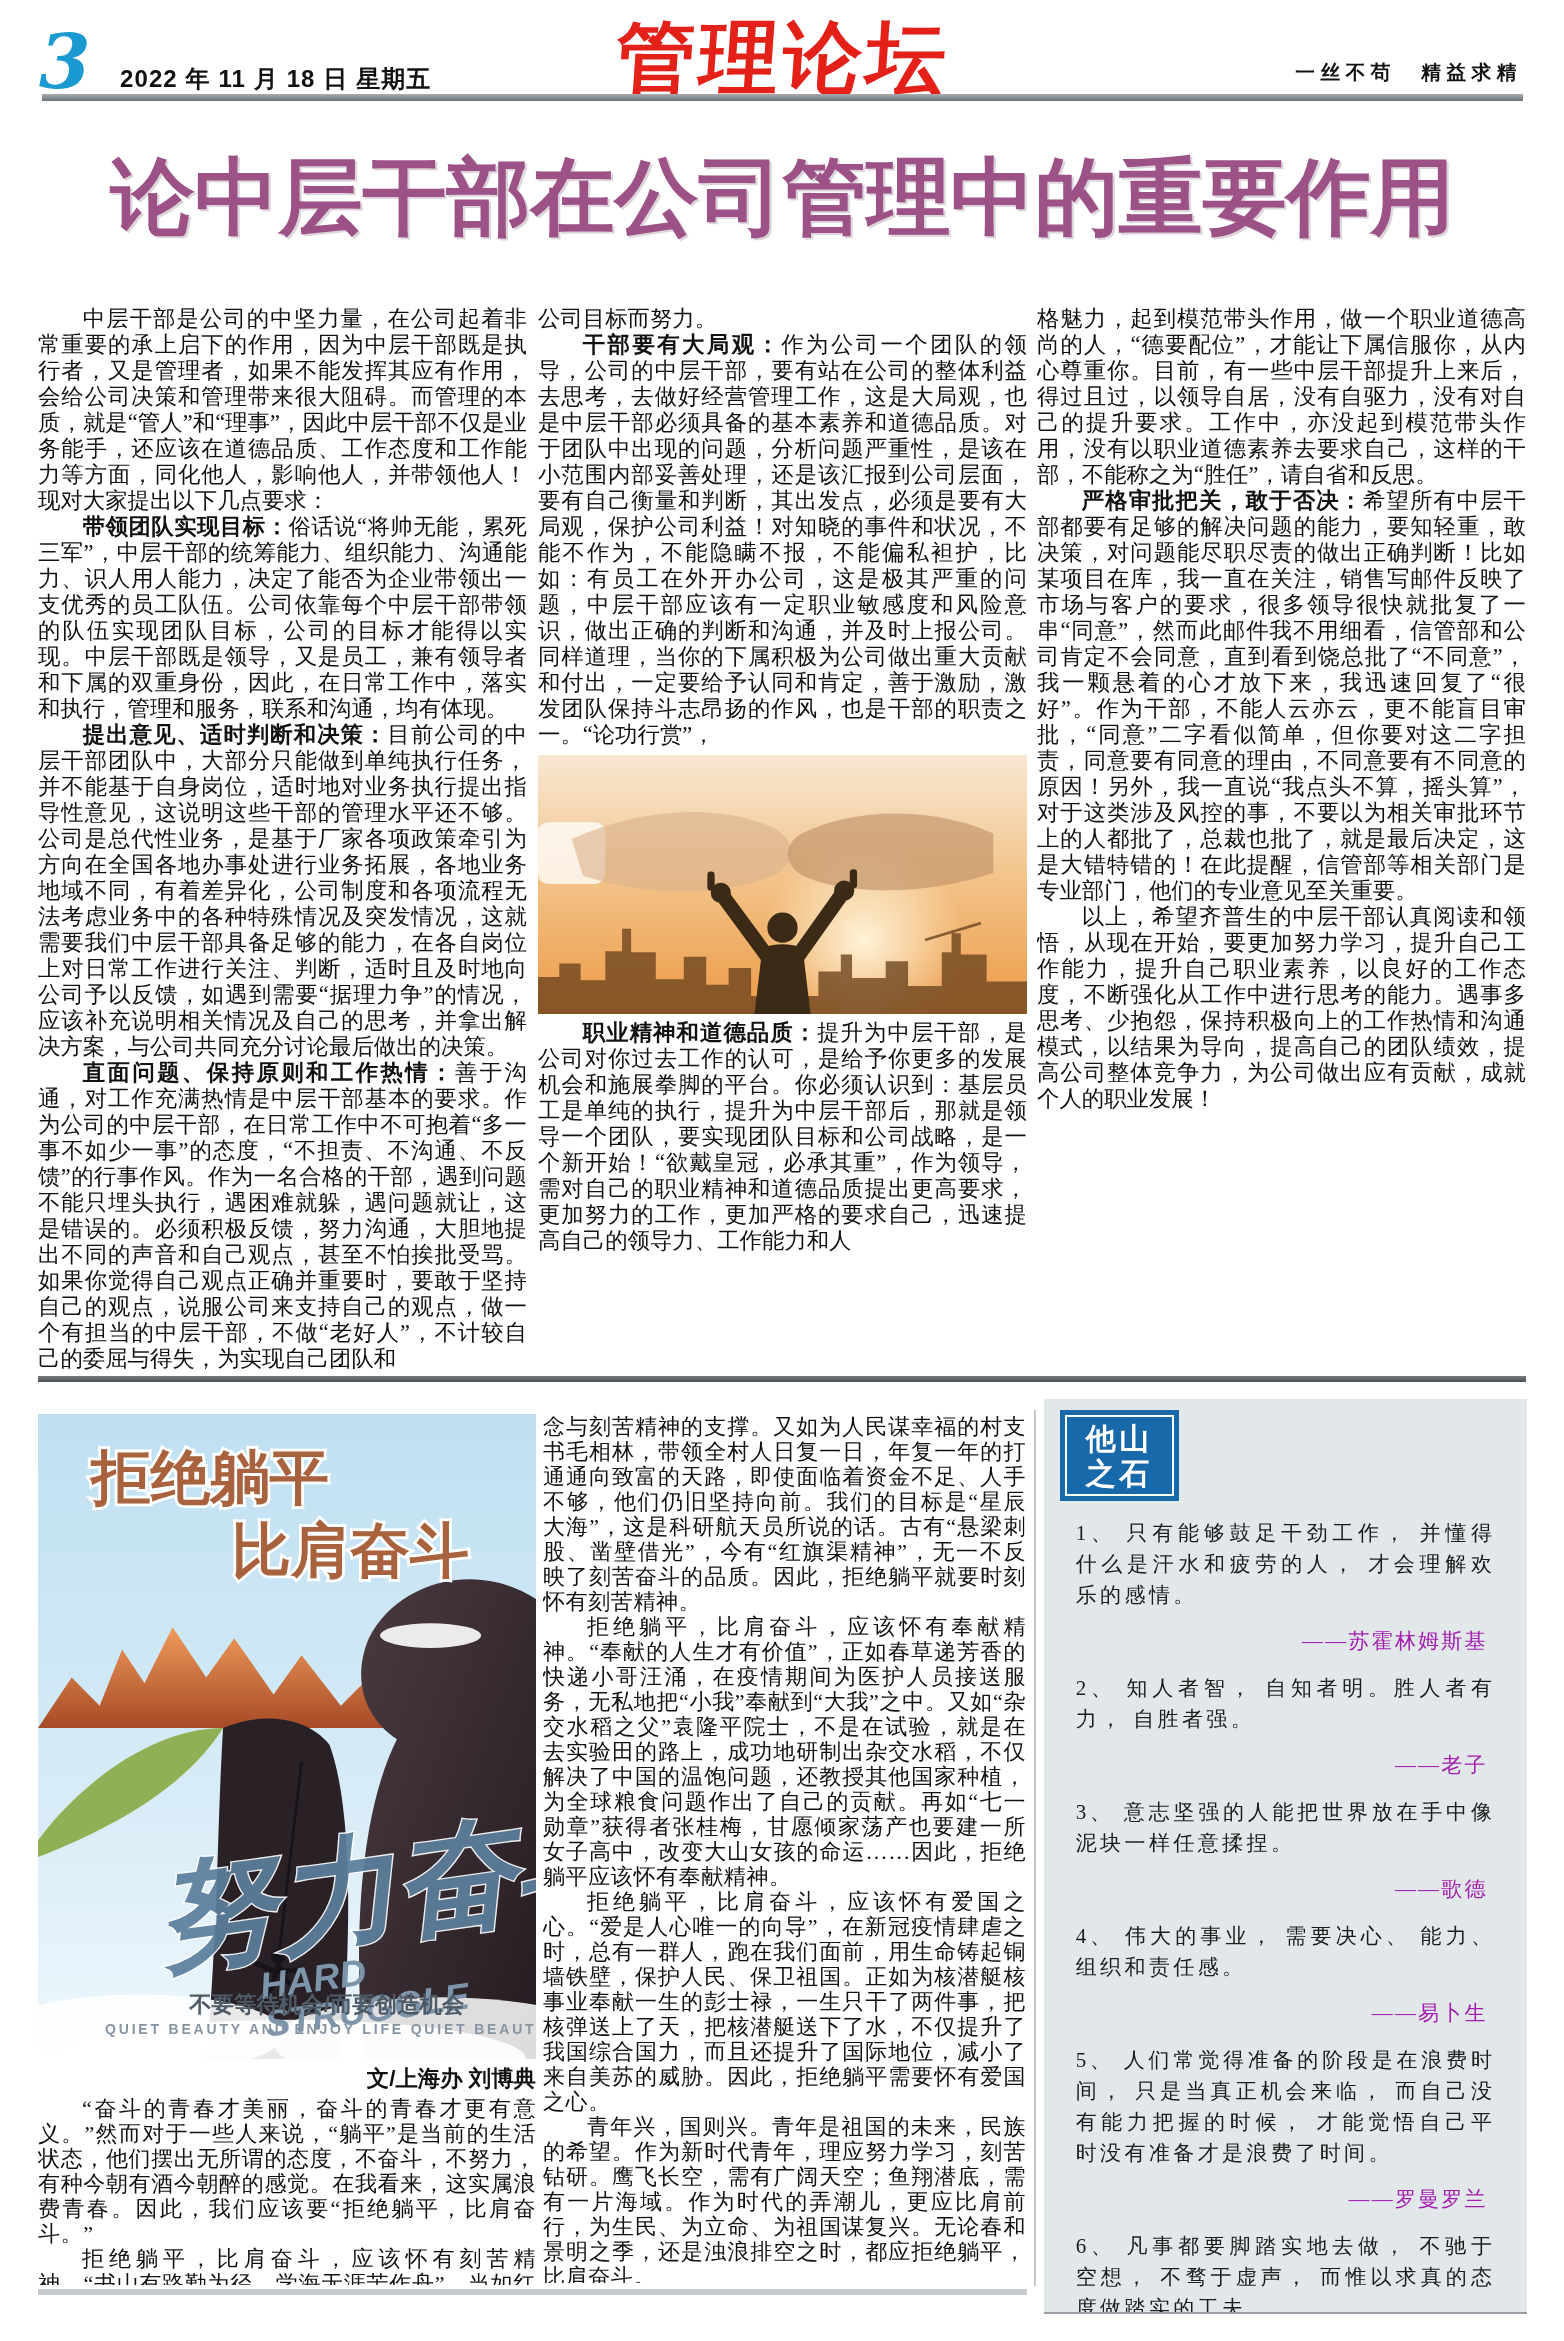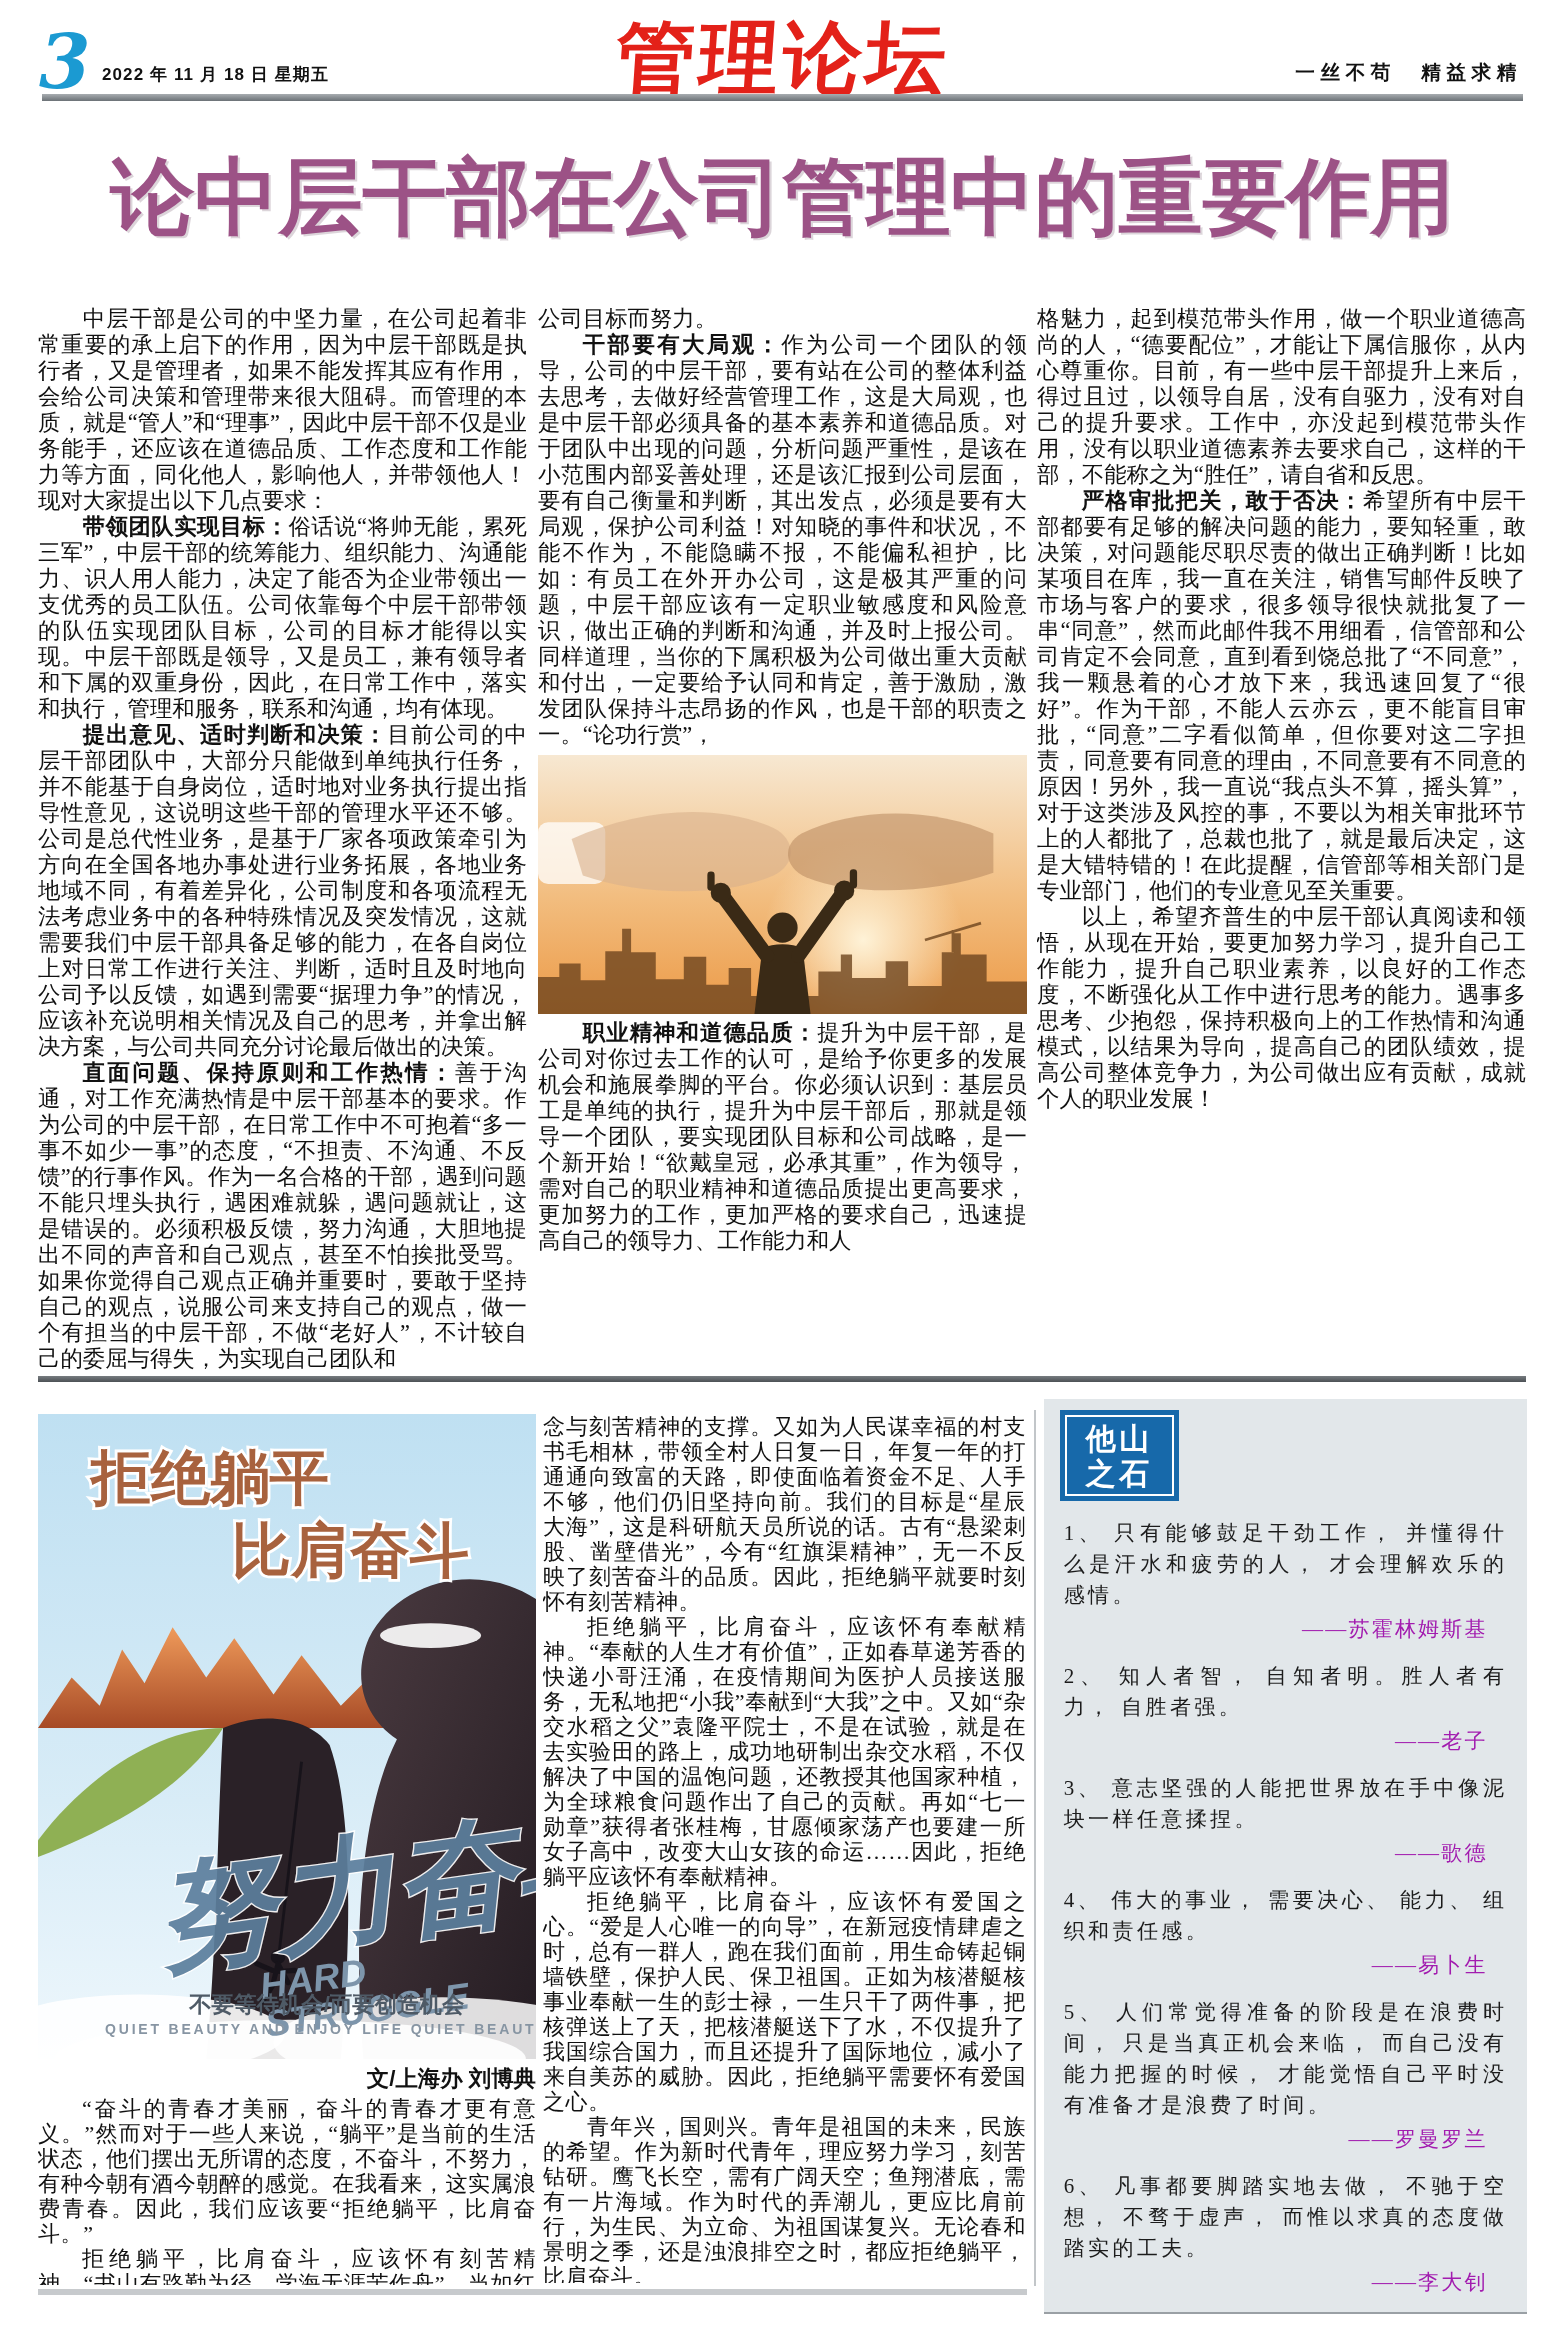--- a/index.html
+++ b/index.html
@@ -1,21 +1,21 @@
 <!DOCTYPE html>
 <html style="--masthead_red: #e32119; --headline_purple: #9c5286; --page_number_blue: #1b9ad2; --poster_title_brown: #a8623e; --quotes_label_blue: #1769aa; --quotes_panel_bg: #e2e7ea;font-size:9px"><head>
 <meta charset="utf-8">
 <style>
   html,body{margin:0;padding:0;background:#888;}
   .page{position:relative;width:1565px;height:2342px;background:#ffffff;overflow:hidden;
         font-family:"Liberation Serif","DejaVu Serif",serif;color:#111;}
   
   .pageno{position:absolute;left:39px;top:19px;font-size:74px;font-style:italic;font-weight:bold;
           color:var(--page_number_blue);font-family:"DejaVu Serif",serif;}
-  .date{position:absolute;left:102px;top:63px;font-size:17px;font-weight:bold;
+  .date{position:absolute;left:120px;top:63px;font-size:24px;font-weight:bold;
         font-family:"Liberation Sans","DejaVu Sans",sans-serif;letter-spacing:1.1px;}
   .masthead{position:absolute;left:50%;top:5.6px;transform:translateX(-50%) skewX(-4deg);
             font-size:79px;font-weight:900;color:var(--masthead_red);letter-spacing:4.5px;
             font-family:"Liberation Serif","DejaVu Serif",serif;}
   .slogan{position:absolute;right:43px;top:59px;font-size:19.6px;font-weight:bold;letter-spacing:5.6px;
           font-family:"Liberation Sans","DejaVu Sans",sans-serif;}
   .header-rule{position:absolute;left:42px;right:42px;top:94px;height:6.7px;
                background:linear-gradient(#a8adb1,#6b7176);}
   
   .headline{position:absolute;left:0;width:100%;top:141px;text-align:center;
@@ -55,21 +55,21 @@
   
   .quotes-panel{position:absolute;left:1044px;top:1399px;width:483px;height:915px;
                 background:var(--quotes_panel_bg);box-sizing:border-box;padding:11.2px 15.7px;
                 border-bottom:2.2px solid #9aa0a5;overflow:hidden;}
   .quotes-label{width:119px;background:var(--quotes_label_blue);padding:5px;box-sizing:border-box;}
   .quotes-label .inner{border:2.2px solid #ffffff;text-align:center;padding:3.4px 1.1px;
         color:#ffffff;font-family:"Liberation Sans","DejaVu Sans",sans-serif;
         font-weight:900;font-size:30px;line-height:35px;letter-spacing:3.4px;}
   .quotes-list{margin-top:17px;}
   .quote{margin-bottom:18px;}
-  .qtext{margin:4px;font-size:21px;line-height:31px;letter-spacing:3.4px;text-align:justify;color:#1c1c1c;}
+  .qtext{margin:16px;font-size:21px;line-height:31px;letter-spacing:3.4px;text-align:justify;color:#1c1c1c;}
   .qauthor{margin:1.1px 0 0;font-size:21px;text-align:right;padding-right:23.6px;letter-spacing:2.2px;color:#a21caf;}
 </style>
 </head>
 <body>
 
 <div class="page">
 
   <div>
     <div class="pageno">3</div>
     <div class="date">2022 年 11 月 18 日  星期五</div>

